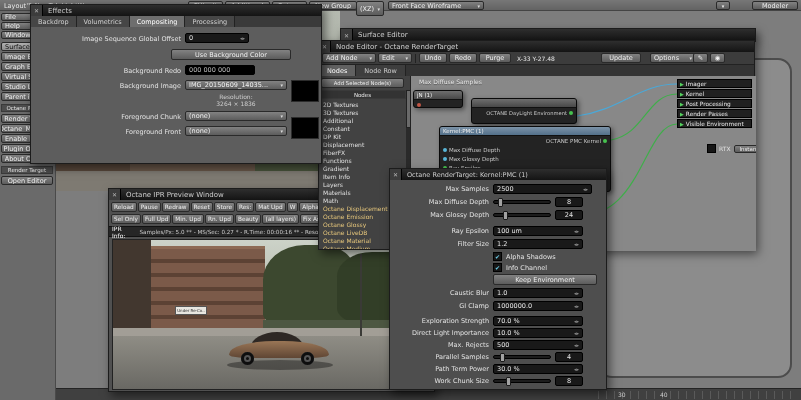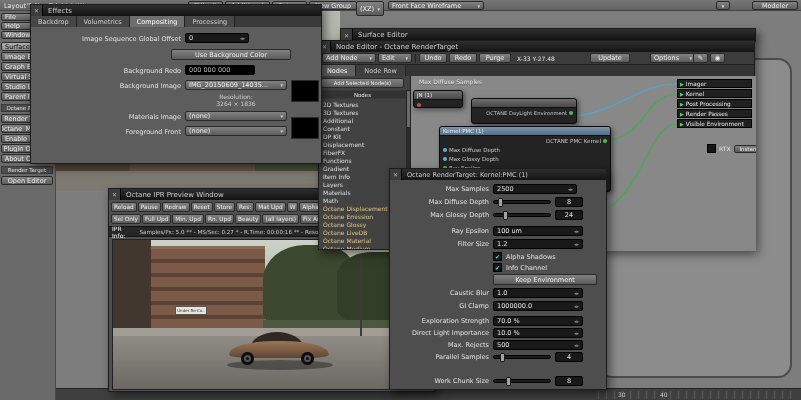--- a/index.html
+++ b/index.html
@@ -219,21 +219,21 @@
       </div>
     <div class="btn dd" style="position:absolute;left:59px;top:1px;width:34px;height:10px;">
         <span>Edit</span>
         <span class="chev">▾</span>
       </div>
     <div class="abs" style="left:96px;top:2px;width:1px;height:9px;background:#222;"></div>
     <div class="btn" style="position:absolute;left:100px;top:1px;width:28px;height:10px;">Undo</div>
     <div class="btn" style="position:absolute;left:130px;top:1px;width:28px;height:10px;">Redo</div>
     <div class="btn" style="position:absolute;left:160px;top:1px;width:32px;height:10px;">Purge</div>
     <span class="abs" style="left:198px;top:3px;font-size:6px;color:#e6e6e6;">X-33 Y-27.48</span>
-    <div class="btn" style="position:absolute;left:271px;top:1px;width:40px;height:10px;">Update</div>
+    <div class="btn" style="position:absolute;left:282px;top:1px;width:40px;height:10px;">Update</div>
     <div class="btn dd" style="position:absolute;left:331px;top:1px;width:46px;height:10px;">
         <span>Options</span>
         <span class="chev">▾</span>
       </div>
     <div class="btn" style="position:absolute;left:374px;top:1px;width:15px;height:10px;">
         <span>✎</span>
       </div>
     <div class="btn" style="position:absolute;left:391px;top:1px;width:15px;height:10px;">
         <span>◉</span>
       </div>
@@ -351,21 +351,21 @@
 </div>
 
 <div class="win" style="left:389px;top:168px;width:218px;height:222px;z-index:4;background:#4e4e4e;">
   <div class="tbar">
     <div class="tclose">✕</div>
     <div class="ttitle" style="font-size:6.5px;">Octane RenderTarget: Kernel:PMC (1)</div>
   </div>
 
   <div class="krow" style="top:15px">
       <div class="lbl">Max Samples</div>
-      <div class="fld" style="position:absolute;left:100px;width:84px;height:10px;">
+      <div class="fld" style="position:absolute;left:100px;width:99px;height:10px;">
         <span>2500</span>
         <span class="stp">◂▸</span>
       </div>
     </div>
   <div class="krow" style="top:28px">
       <div class="lbl">Max Diffuse Depth</div>
       <div class="sgroove" style="left:100px;width:58px;">
         <div class="shandle" style="left:4px;"></div>
       </div>
       <div class="fld" style="position:absolute;left:162px;width:28px;height:10px;justify-content:center;">
@@ -447,20 +447,27 @@
         <span class="stp">◂▸</span>
       </div>
     </div>
   <div class="krow" style="top:183px">
       <div class="lbl">Parallel Samples</div>
       <div class="sgroove" style="left:100px;width:58px;">
         <div class="shandle" style="left:6px;"></div>
       </div>
       <div class="fld" style="position:absolute;left:162px;width:28px;height:10px;justify-content:center;">
         <span>4</span>
+      </div>
+    </div>
+  <div class="krow" style="top:195px">
+      <div class="lbl">Path Term Power</div>
+      <div class="fld" style="position:absolute;left:100px;width:90px;height:10px;">
+        <span>30.0 %</span>
+        <span class="stp">◂▸</span>
       </div>
     </div>
   <div class="krow" style="top:207px">
       <div class="lbl">Work Chunk Size</div>
       <div class="sgroove" style="left:100px;width:58px;">
         <div class="shandle" style="left:12px;"></div>
       </div>
       <div class="fld" style="position:absolute;left:162px;width:28px;height:10px;justify-content:center;">
         <span>8</span>
       </div>
@@ -491,21 +498,21 @@
   <div class="lbl" style="left:2px;top:77px;width:148px;">Background Image</div>
   <div class="btn dd" style="position:absolute;left:154px;top:75px;width:102px;height:10px;">
       <span>IMG_20150609_14035...</span>
       <span class="chev">▾</span>
     </div>
   <div class="abs" style="left:260px;top:75px;width:28px;height:22px;background:#000;border:1px solid #2c2c2c;"></div>
   <div class="abs" style="left:154px;top:88px;width:102px;text-align:center;font-size:6px;color:#cfcfcf;">
     <div>Resolution:</div>
     <div>3264 × 1836</div>
   </div>
-  <div class="lbl" style="left:2px;top:108px;width:148px;">Materials Image</div>
+  <div class="lbl" style="left:2px;top:108px;width:148px;">Foreground Chunk</div>
   <div class="btn dd" style="position:absolute;left:154px;top:106px;width:102px;height:10px;">
       <span>(none)</span>
       <span class="chev">▾</span>
     </div>
   <div class="lbl" style="left:2px;top:123px;width:148px;">Foreground Front</div>
   <div class="btn dd" style="position:absolute;left:154px;top:121px;width:102px;height:10px;">
       <span>(none)</span>
       <span class="chev">▾</span>
     </div>
   <div class="abs" style="left:260px;top:112px;width:28px;height:22px;background:#000;border:1px solid #2c2c2c;"></div>

